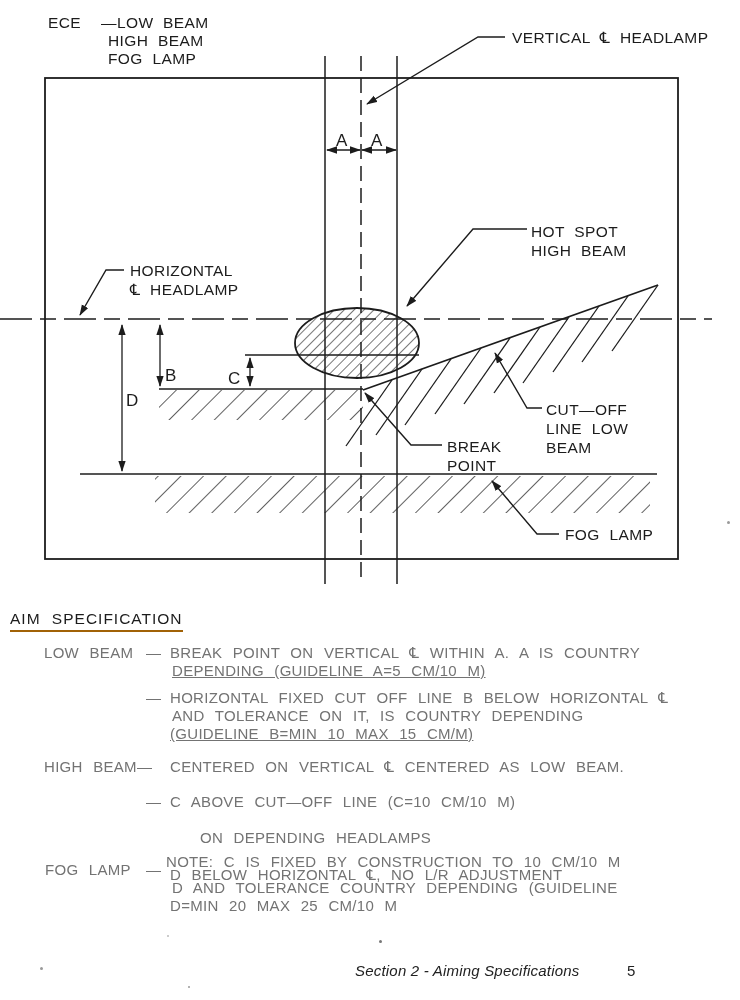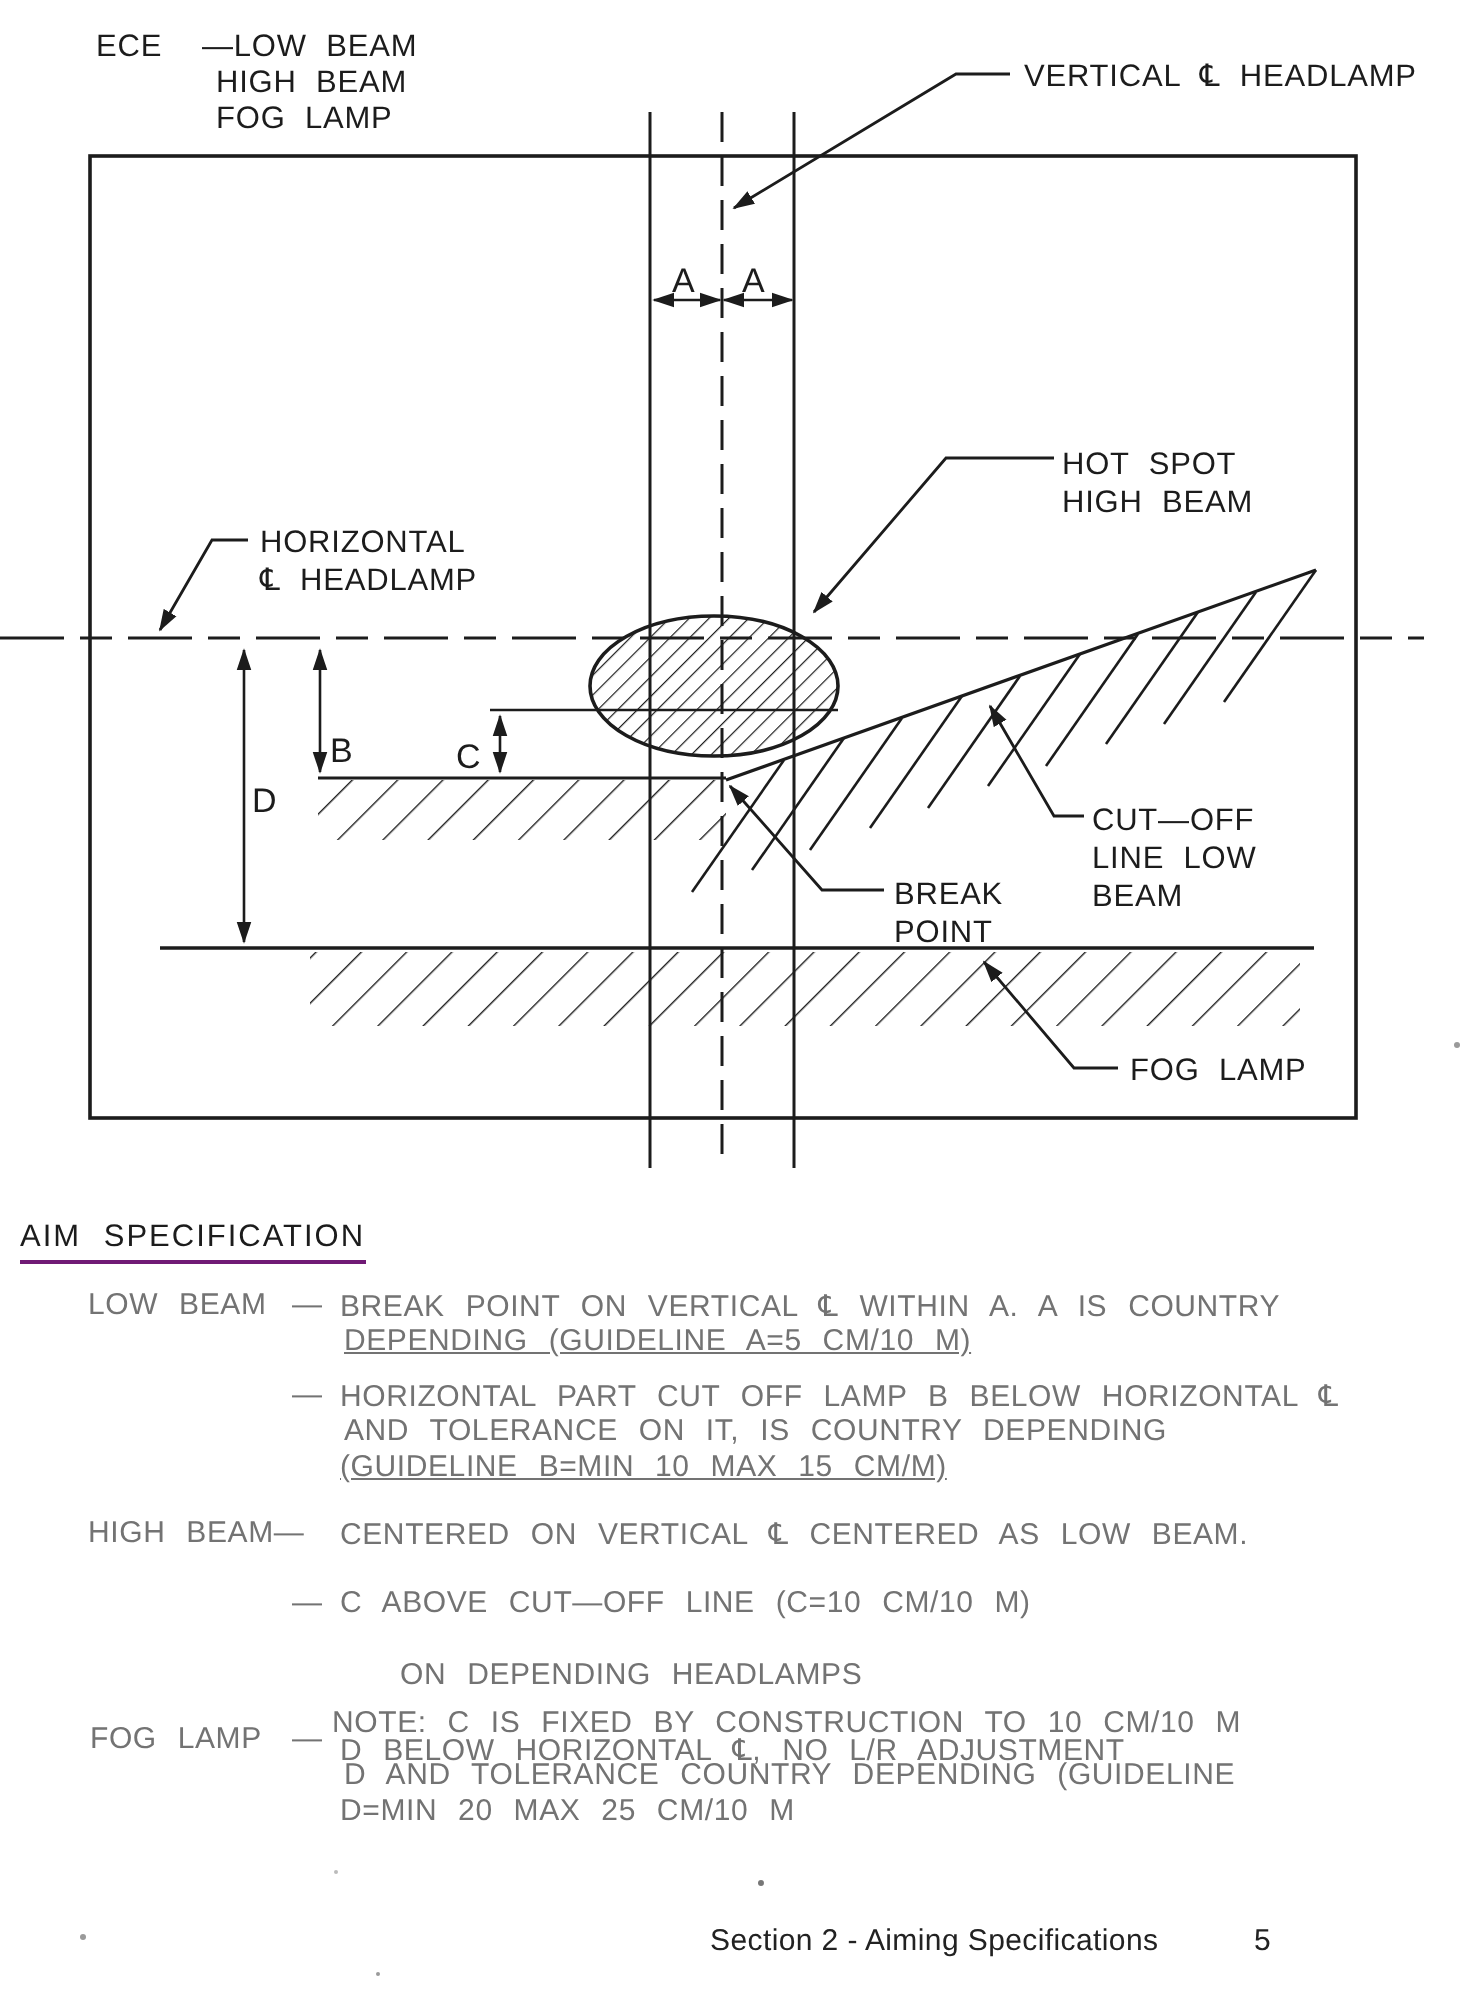--- a/index.html
+++ b/index.html
@@ -16,21 +16,21 @@
   .dtext{font-size:15.5px;letter-spacing:0.4px;word-spacing:5px;}
   .dimtext{font-size:17px;letter-spacing:0.4px;}
   .spec-line{
     position:absolute;white-space:nowrap;
     font-size:15px;letter-spacing:0.3px;word-spacing:6px;
     color:#737373;
   }
   .spec-heading{
     position:absolute;white-space:nowrap;
     font-size:15.5px;letter-spacing:1px;word-spacing:6px;
-    border-bottom:2px solid #701a75;padding-bottom:2px;
+    border-bottom:2px solid #a16207;padding-bottom:2px;
   }
   .footer-text{
     position:absolute;white-space:nowrap;
     font-size:15px;color:#222;letter-spacing:0.2px;
   }
   .speck{position:absolute;border-radius:50%;background:#9a9a9a;}
 </style>
 </head>
 <body>
 
@@ -121,38 +121,38 @@
 </svg>
 
 <div class="spec-heading" style="left:10px;top:610px;">AIM SPECIFICATION</div>
 
 <div class="spec-line" style="left:44px;top:644px;">LOW BEAM</div>
 <div class="spec-line" style="left:146px;top:644px;">—</div>
 <div class="spec-line" style="left:170px;top:644px;">BREAK POINT ON VERTICAL ℄ WITHIN A. A IS COUNTRY</div>
 <div class="spec-line" style="left:172px;top:662px;text-decoration:underline;">DEPENDING (GUIDELINE A=5 CM/10 M)</div>
 
 <div class="spec-line" style="left:146px;top:689px;">—</div>
-<div class="spec-line" style="left:170px;top:689px;">HORIZONTAL PART CUT OFF LAMP B BELOW HORIZONTAL ℄</div>
+<div class="spec-line" style="left:170px;top:689px;">HORIZONTAL FIXED CUT OFF LINE B BELOW HORIZONTAL ℄</div>
 <div class="spec-line" style="left:172px;top:707px;">AND TOLERANCE ON IT, IS COUNTRY DEPENDING</div>
 <div class="spec-line" style="left:170px;top:725px;text-decoration:underline;">(GUIDELINE B=MIN 10 MAX 15 CM/M)</div>
 
 <div class="spec-line" style="left:44px;top:758px;">HIGH BEAM—</div>
 <div class="spec-line" style="left:170px;top:758px;">CENTERED ON VERTICAL ℄ CENTERED AS LOW BEAM.</div>
 
 <div class="spec-line" style="left:146px;top:793px;">—</div>
 <div class="spec-line" style="left:170px;top:793px;">C ABOVE CUT—OFF LINE (C=10 CM/10 M)</div>
 <div class="spec-line" style="left:166px;top:811px;margin-top:42px;">NOTE: C IS FIXED BY CONSTRUCTION TO 10 CM/10 M</div>
 <div class="spec-line" style="left:200px;top:829px;">ON DEPENDING HEADLAMPS</div>
 
 <div class="spec-line" style="left:45px;top:861px;">FOG LAMP</div>
 <div class="spec-line" style="left:146px;top:861px;">—</div>
 <div class="spec-line" style="left:170px;top:866px;">D BELOW HORIZONTAL ℄, NO L/R ADJUSTMENT</div>
 <div class="spec-line" style="left:172px;top:879px;">D AND TOLERANCE COUNTRY DEPENDING (GUIDELINE</div>
 <div class="spec-line" style="left:170px;top:897px;">D=MIN 20 MAX 25 CM/10 M</div>
 
-<div class="footer-text" style="left:355px;top:962px;">Section 2 - Aiming Specifications</div>
+<div class="footer-text" style="left:355px;top:962px;font-style:italic;">Section 2 - Aiming Specifications</div>
 <div class="footer-text" style="left:627px;top:962px;">5</div>
 
 <div class="speck" style="left:727px;top:521px;width:3px;height:3px;"></div>
 <div class="speck" style="left:379px;top:940px;width:3px;height:3px;background:#777;"></div>
 <div class="speck" style="left:40px;top:967px;width:3px;height:3px;"></div>
 <div class="speck" style="left:188px;top:986px;width:2px;height:2px;"></div>
 <div class="speck" style="left:167px;top:935px;width:2px;height:2px;background:#bbb;"></div>
 
 </body></html>

